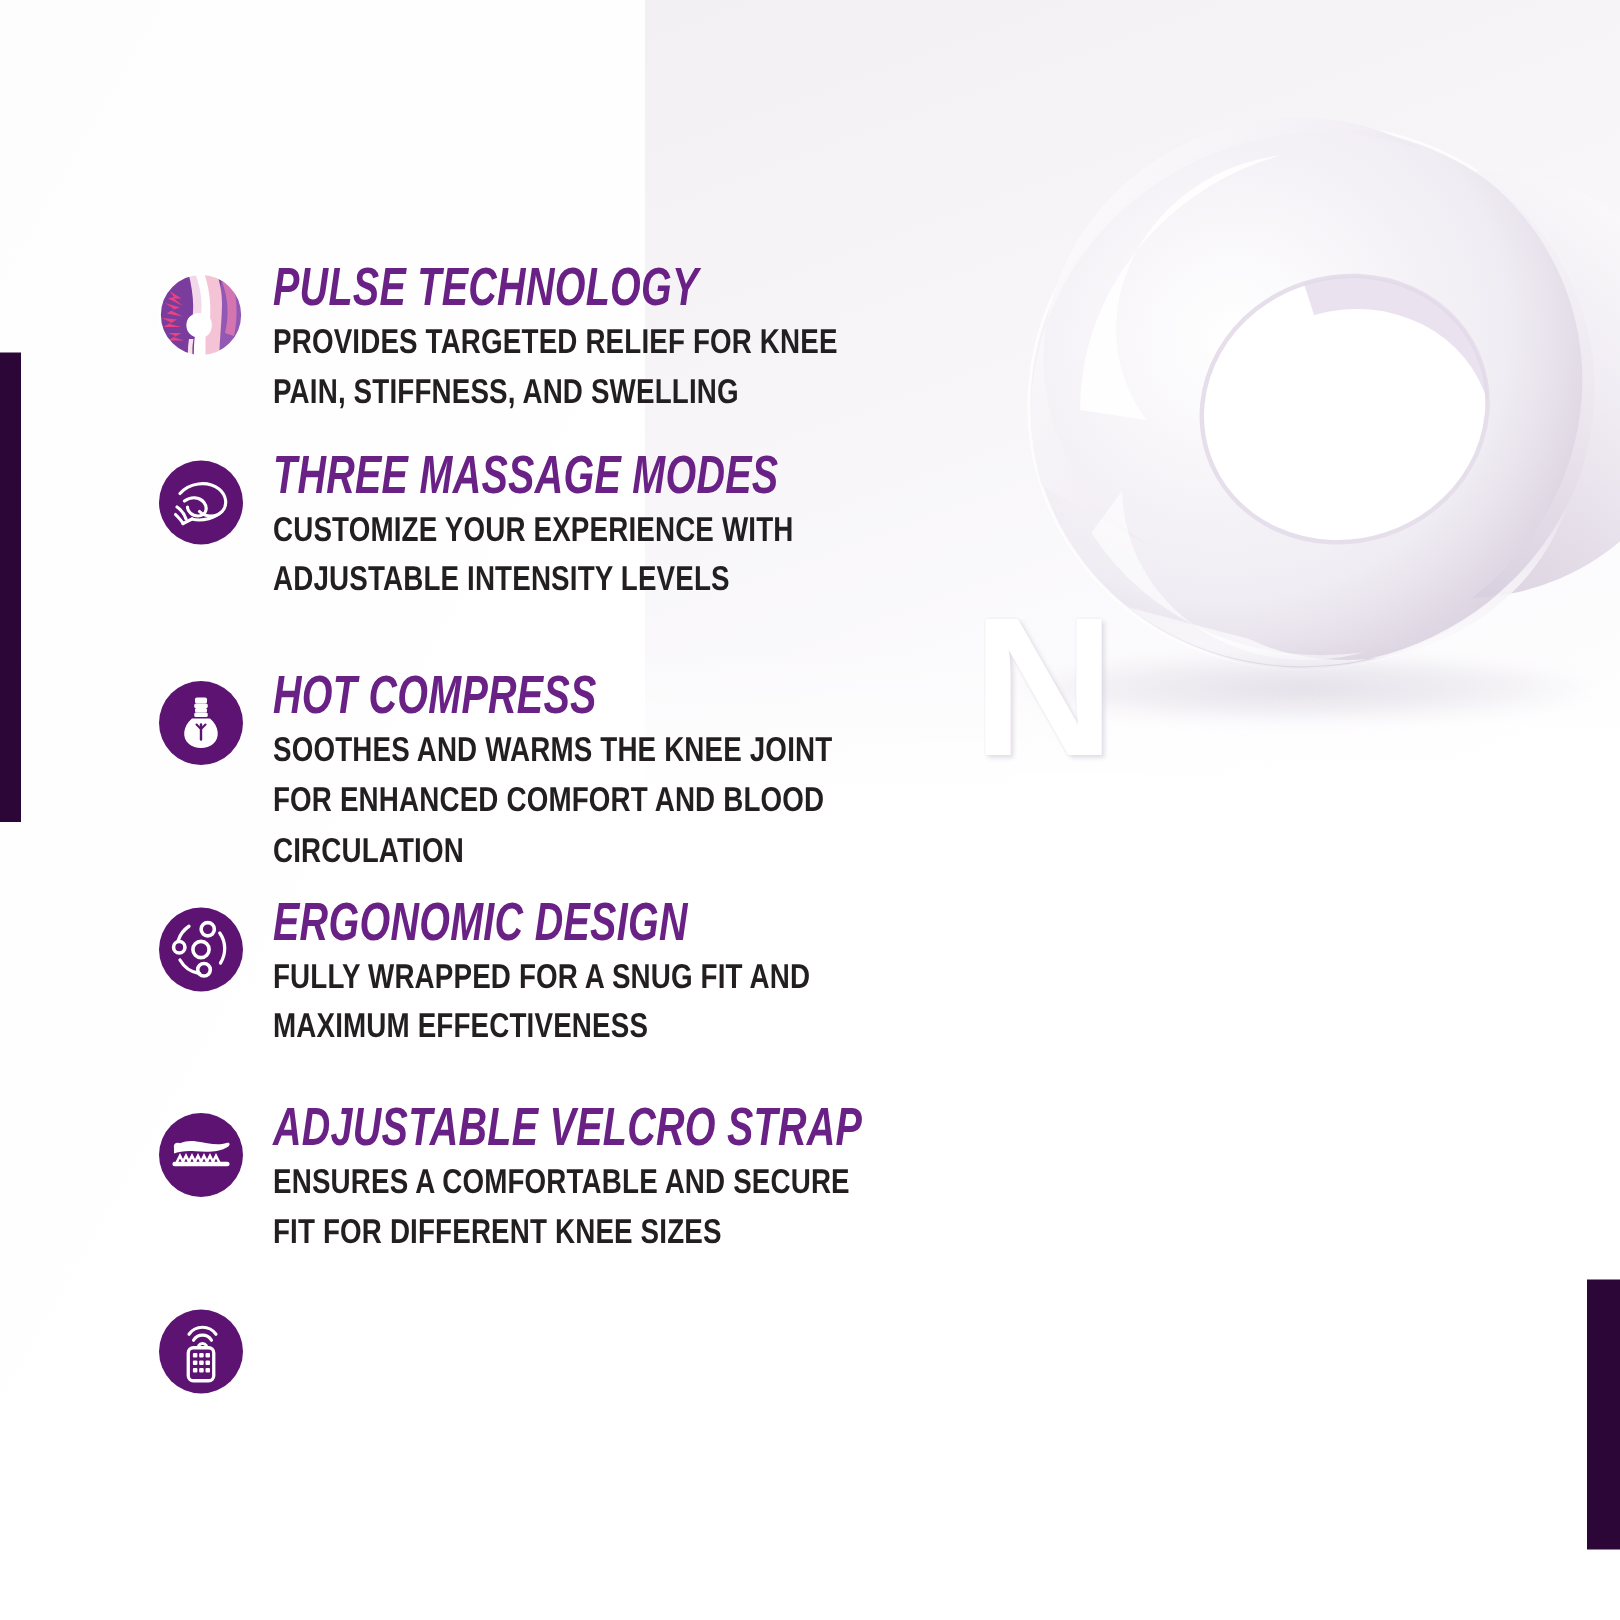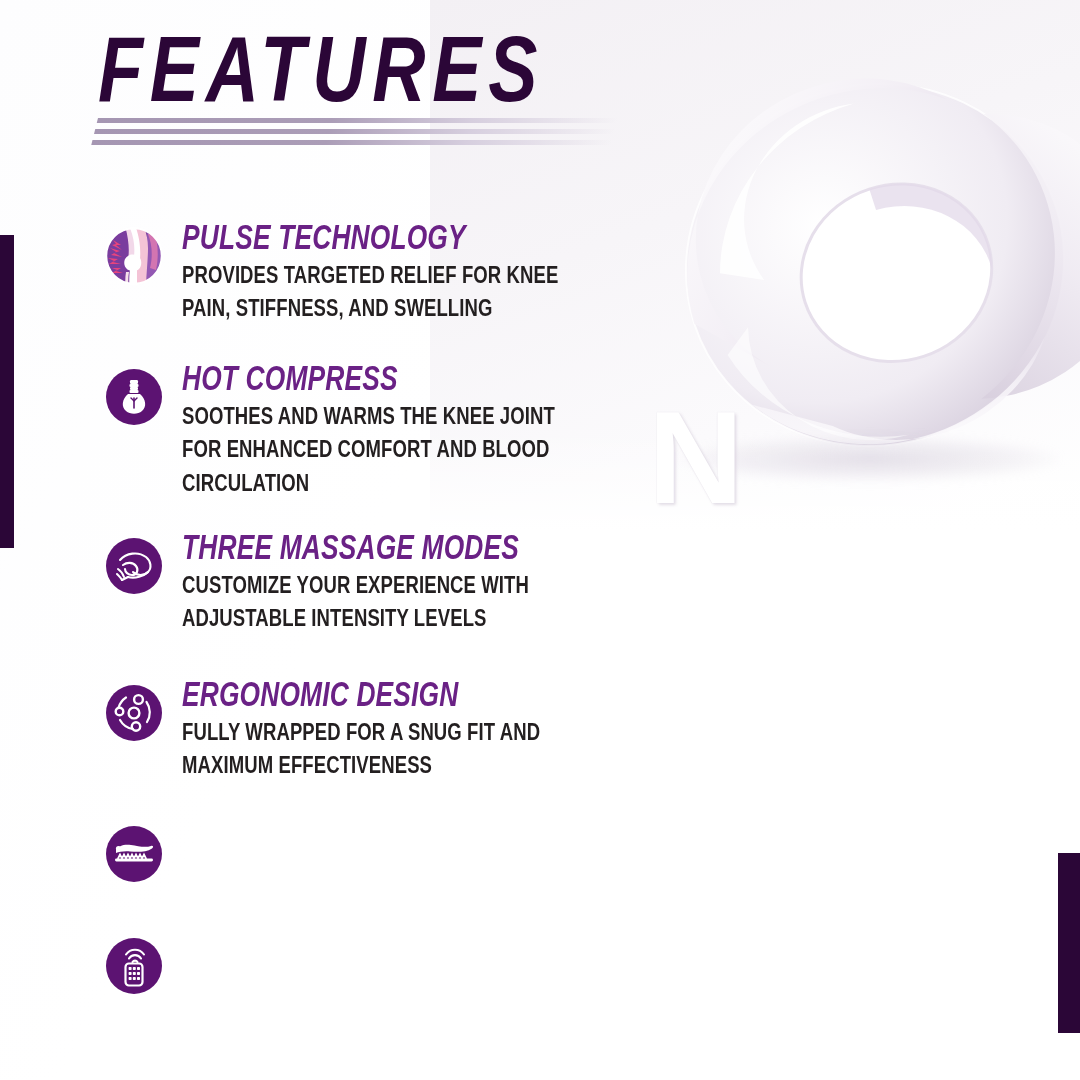--- a/index.html
+++ b/index.html
@@ -142,21 +142,20 @@
     position: absolute;
     left: 104px;
     top: 174px;
     width: 700px;
   }
   .feature {
     position: relative;
     display: flex;
     align-items: flex-start;
     margin-bottom: 22px;
-    margin-top: 46px;
   }
   .feature-icon {
     flex: 0 0 auto;
     width: 60px;
     height: 60px;
     border-radius: 50%;
     margin-right: 18px;
     margin-top: 6px;
     overflow: hidden;
   }
@@ -249,28 +248,20 @@
         </g>
       </g>
     </svg>
   </div>
 
   <div class="watermark-n">N</div>
 
   <div class="sidebar-left"></div>
   <div class="sidebar-right"></div>
 
-  <div class="header">
-    <h1 class="title">FEATURES</h1>
-    <div class="rules">
-      <div class="rule"></div>
-      <div class="rule"></div>
-      <div class="rule"></div>
-    </div>
-  </div>
 
   <div class="features">
 
     <div class="feature f1">
       <div class="feature-icon">
         <svg width="60" height="60" viewBox="0 0 60 60">
           <defs>
             <clipPath id="kneeClip">
                 <circle cx="30" cy="30" r="28"></circle>
               </clipPath>
@@ -295,61 +286,61 @@
           </g>
           <circle cx="30" cy="30" r="28" fill="none" stroke="#ffffff" stroke-width="2.5"></circle>
         </svg>
       </div>
       <div class="feature-body">
         <div class="feature-title">PULSE TECHNOLOGY</div>
         <div class="feature-desc">PROVIDES TARGETED RELIEF FOR KNEE PAIN, STIFFNESS, AND SWELLING</div>
       </div>
     </div>
 
-    <div class="feature f2">
-      <div class="feature-icon">
-        <svg width="60" height="60" viewBox="0 0 60 60">
-          <circle cx="30" cy="30" r="28" fill="#5c1372"></circle>
-          <g fill="#ffffff">
-            <rect x="26" y="13" width="8" height="4" rx="1.2"></rect>
-            <rect x="25.5" y="17" width="9" height="3" rx="1"></rect>
-            <rect x="26" y="20" width="8" height="3" rx="1"></rect>
-            <rect x="25.5" y="23" width="9" height="3" rx="1"></rect>
-            <path d="M24 27 C18 32, 17 40, 22 44 C26 47.5, 34 47.5, 38 44 C43 40, 42 32, 36 27 Z"></path>
-          </g>
-          <path d="M30 31 L30 41" stroke="#5c1372" stroke-width="1.6" stroke-linecap="round"></path>
-          <path d="M30 34 L27 31 M30 34 L33 31" stroke="#5c1372" stroke-width="1.4" stroke-linecap="round" fill="none"></path>
-        </svg>
-      </div>
-      <div class="feature-body">
-        <div class="feature-title">HOT COMPRESS</div>
-        <div class="feature-desc">SOOTHES AND WARMS THE KNEE JOINT FOR ENHANCED COMFORT AND BLOOD CIRCULATION</div>
-      </div>
-    </div>
-
     <div class="feature f3">
       <div class="feature-icon">
         <svg width="60" height="60" viewBox="0 0 60 60">
           <circle cx="30" cy="30" r="28" fill="#5c1372"></circle>
           <g fill="none" stroke="#ffffff" stroke-width="2.1" stroke-linecap="round" stroke-linejoin="round">
             <path d="M16 24 C22 17, 34 15, 42 21 C47 25, 48 32, 44 36 C40 40, 33 40, 29 36"></path>
             <path d="M44 36 C40 40, 31 43, 24 41"></path>
             <path d="M19 29 C23 26, 29 26, 32 30 C35 34, 33 39, 28 39 C24 39, 21 36, 21 33"></path>
             <path d="M14 33 C17 35, 19 38, 20 41"></path>
             <path d="M13 38 C15 40, 17 42, 18 44"></path>
             <path d="M24 41 C22 42, 20 43, 18 44"></path>
           </g>
         </svg>
       </div>
       <div class="feature-body">
         <div class="feature-title">THREE MASSAGE MODES</div>
         <div class="feature-desc">CUSTOMIZE YOUR EXPERIENCE WITH ADJUSTABLE INTENSITY LEVELS</div>
       </div>
     </div>
 
+    <div class="feature f2">
+      <div class="feature-icon">
+        <svg width="60" height="60" viewBox="0 0 60 60">
+          <circle cx="30" cy="30" r="28" fill="#5c1372"></circle>
+          <g fill="#ffffff">
+            <rect x="26" y="13" width="8" height="4" rx="1.2"></rect>
+            <rect x="25.5" y="17" width="9" height="3" rx="1"></rect>
+            <rect x="26" y="20" width="8" height="3" rx="1"></rect>
+            <rect x="25.5" y="23" width="9" height="3" rx="1"></rect>
+            <path d="M24 27 C18 32, 17 40, 22 44 C26 47.5, 34 47.5, 38 44 C43 40, 42 32, 36 27 Z"></path>
+          </g>
+          <path d="M30 31 L30 41" stroke="#5c1372" stroke-width="1.6" stroke-linecap="round"></path>
+          <path d="M30 34 L27 31 M30 34 L33 31" stroke="#5c1372" stroke-width="1.4" stroke-linecap="round" fill="none"></path>
+        </svg>
+      </div>
+      <div class="feature-body">
+        <div class="feature-title">HOT COMPRESS</div>
+        <div class="feature-desc">SOOTHES AND WARMS THE KNEE JOINT FOR ENHANCED COMFORT AND BLOOD CIRCULATION</div>
+      </div>
+    </div>
+
     <div class="feature f4">
       <div class="feature-icon">
         <svg width="60" height="60" viewBox="0 0 60 60">
           <circle cx="30" cy="30" r="28" fill="#5c1372"></circle>
           <g fill="none" stroke="#ffffff" stroke-width="2.2" stroke-linecap="round">
             <path d="M22 14.5 A 18 18 0 0 0 14.8 24"></path>
             <path d="M42.5 19 A 18 18 0 0 1 43 39"></path>
             <path d="M16 37 A 18 18 0 0 0 29 46"></path>
           </g>
           <g fill="none" stroke="#ffffff" stroke-width="2.4">
@@ -370,20 +361,24 @@
       <div class="feature-icon">
         <svg width="60" height="60" viewBox="0 0 60 60">
           <circle cx="30" cy="30" r="28" fill="#5c1372"></circle>
           <path d="M12 26 C14 22, 20 20, 27 21 C34 22, 41 24, 47 22 C49 21.4, 50 23, 48 24.5 C42 28.5, 33 28, 26 27.5 C20 27, 15 28, 12 29 Z" fill="#ffffff"></path>
           <circle cx="14.5" cy="24.5" r="2.6" fill="#ffffff"></circle>
           <rect x="11" y="34.5" width="38" height="3" rx="1.4" fill="#ffffff"></rect>
           <g stroke="#ffffff" stroke-width="1.7" stroke-linecap="round" fill="none">
             <path d="M14 34.5 L16 30.5 L18 34.5 L20 30.5 L22 34.5 L24 30.5 L26 34.5 L28 30.5 L30 34.5 L32 30.5 L34 34.5 L36 30.5 L38 34.5 L40 30.5 L42 34.5"></path>
           </g>
         </svg>
+      </div>
+      <div class="feature-body">
+        <div class="feature-title">ADJUSTABLE VELCRO STRAP</div>
+        <div class="feature-desc"> ENSURES A COMFORTABLE AND SECURE FIT FOR DIFFERENT KNEE SIZES</div>
       </div>
     </div>
 
     <div class="feature f6">
       <div class="feature-icon">
         <svg width="60" height="60" viewBox="0 0 60 60">
           <circle cx="30" cy="30" r="28" fill="#5c1372"></circle>
           <g fill="none" stroke="#ffffff" stroke-width="2.1" stroke-linecap="round">
             <path d="M22 18.5 A 11 11 0 0 1 40 18.5"></path>
             <path d="M25 22.5 A 7 7 0 0 1 37 22.5"></path>

